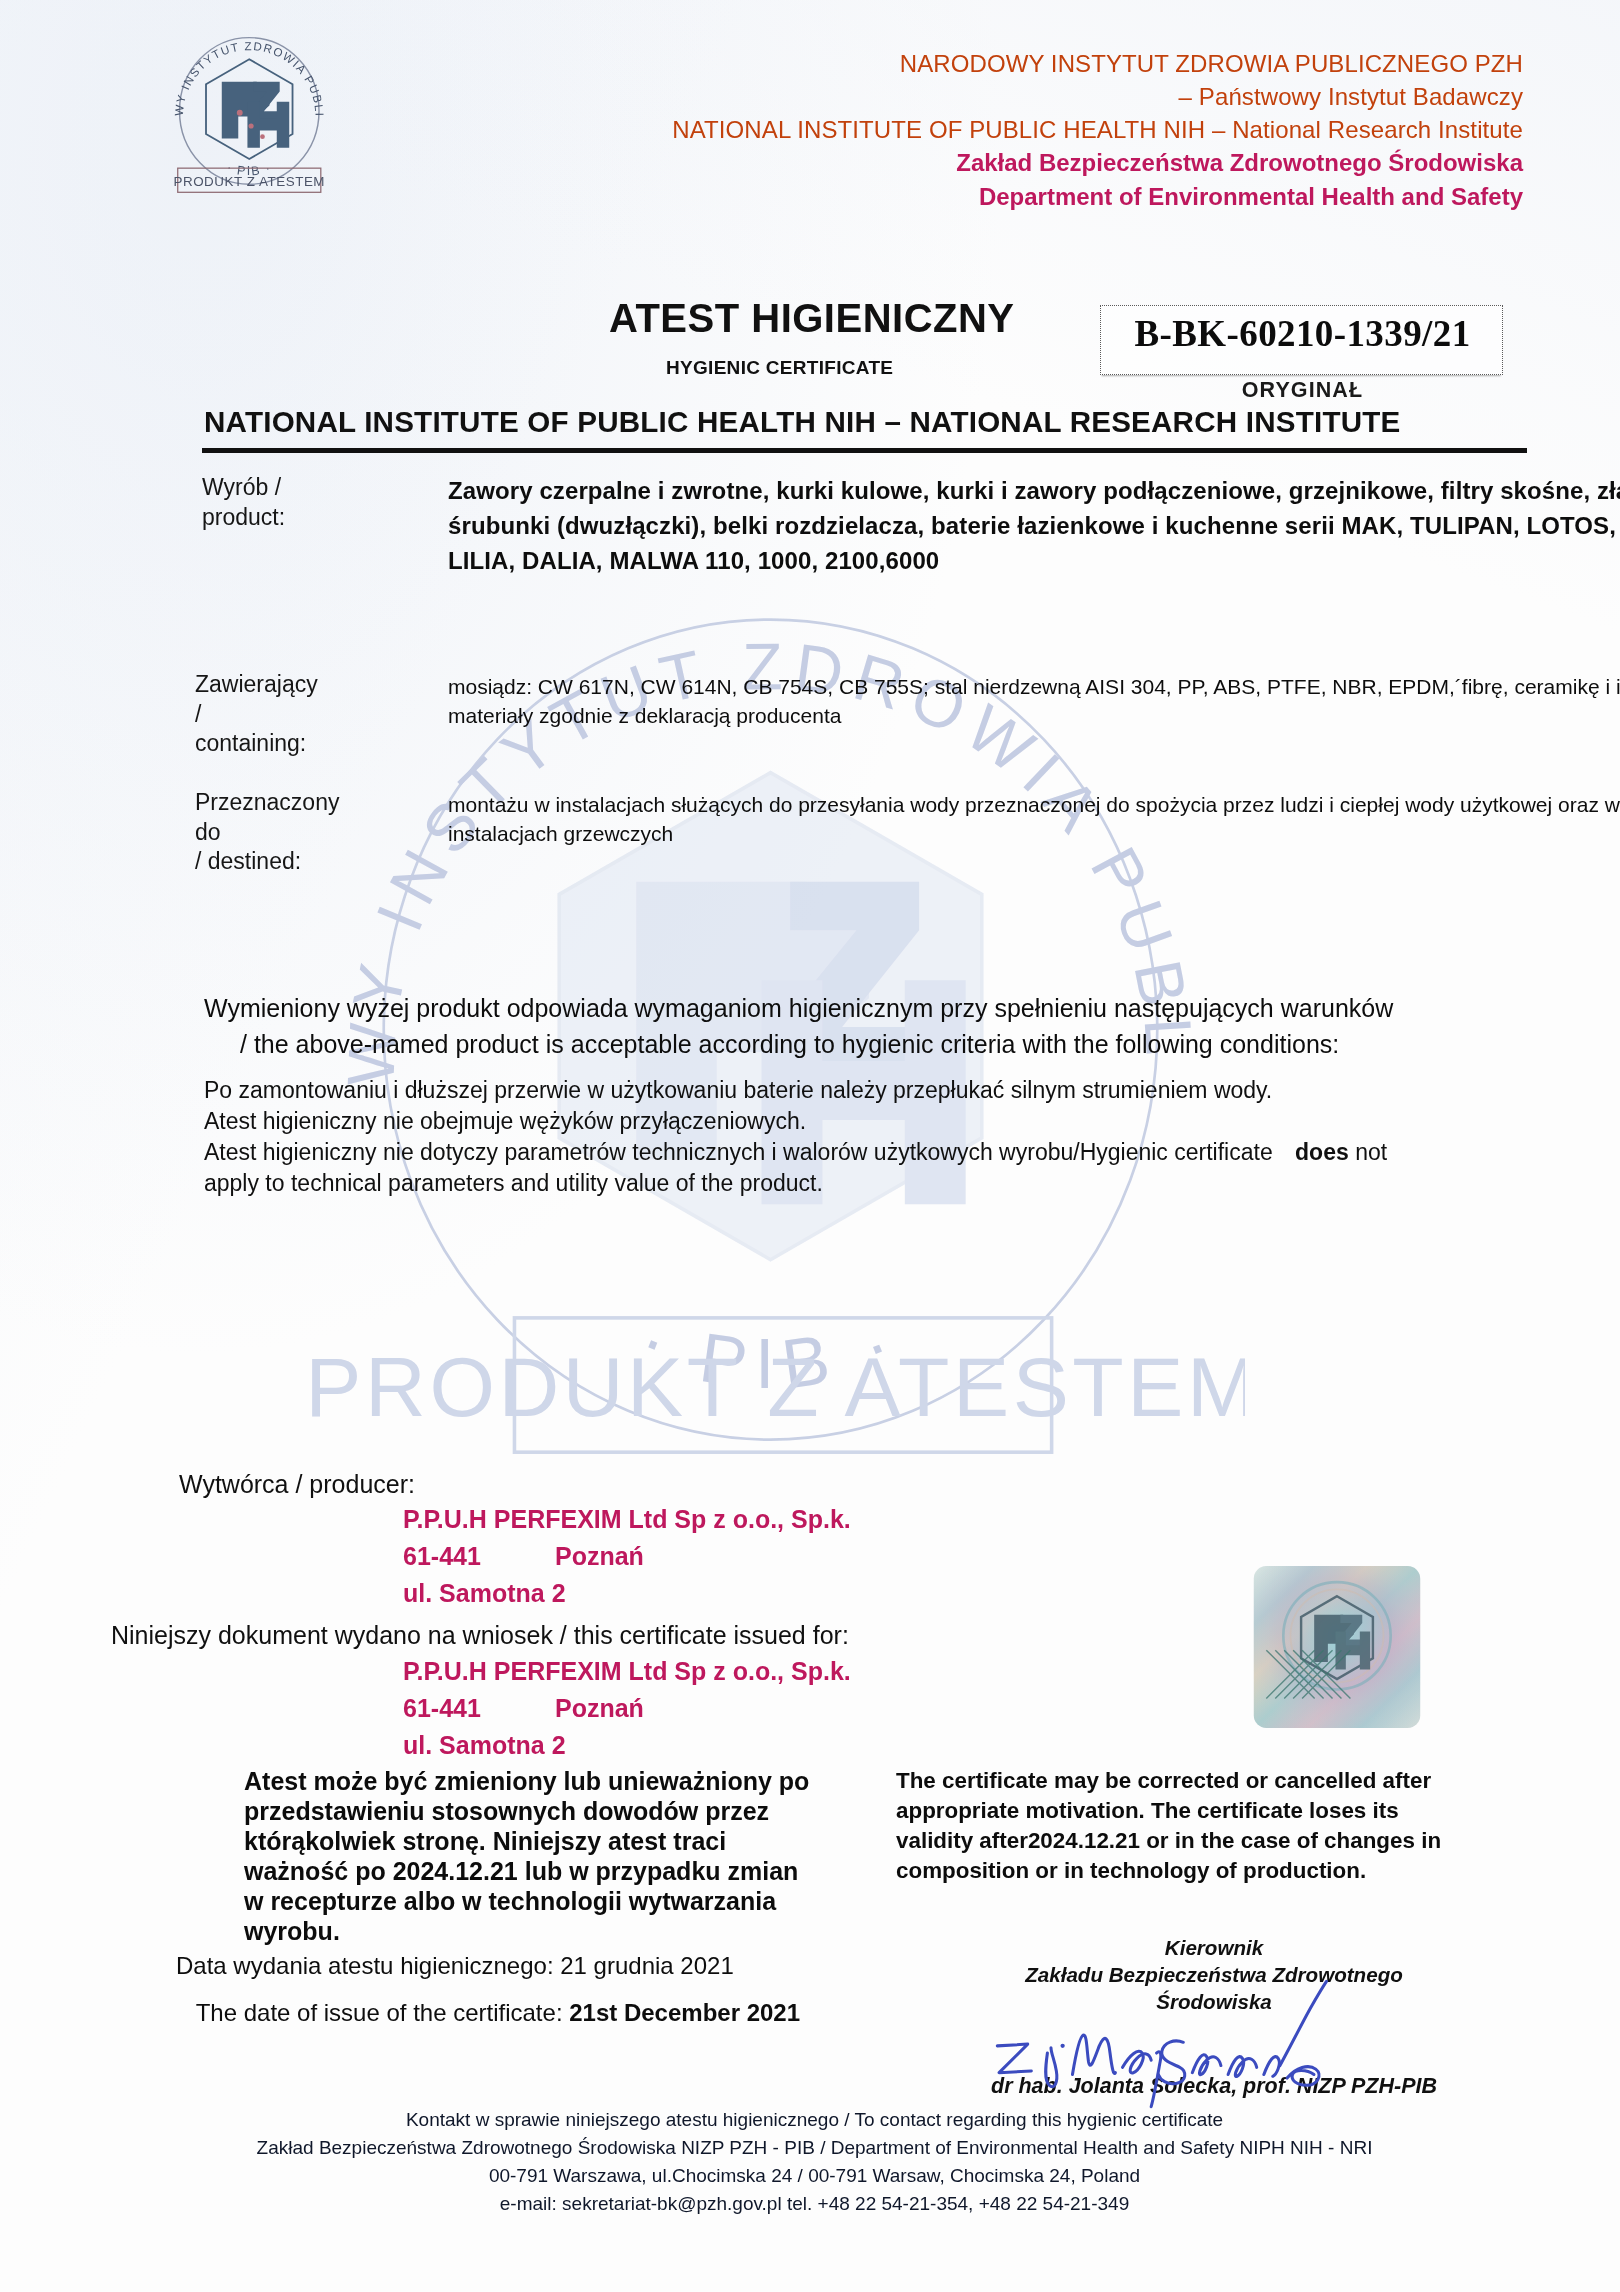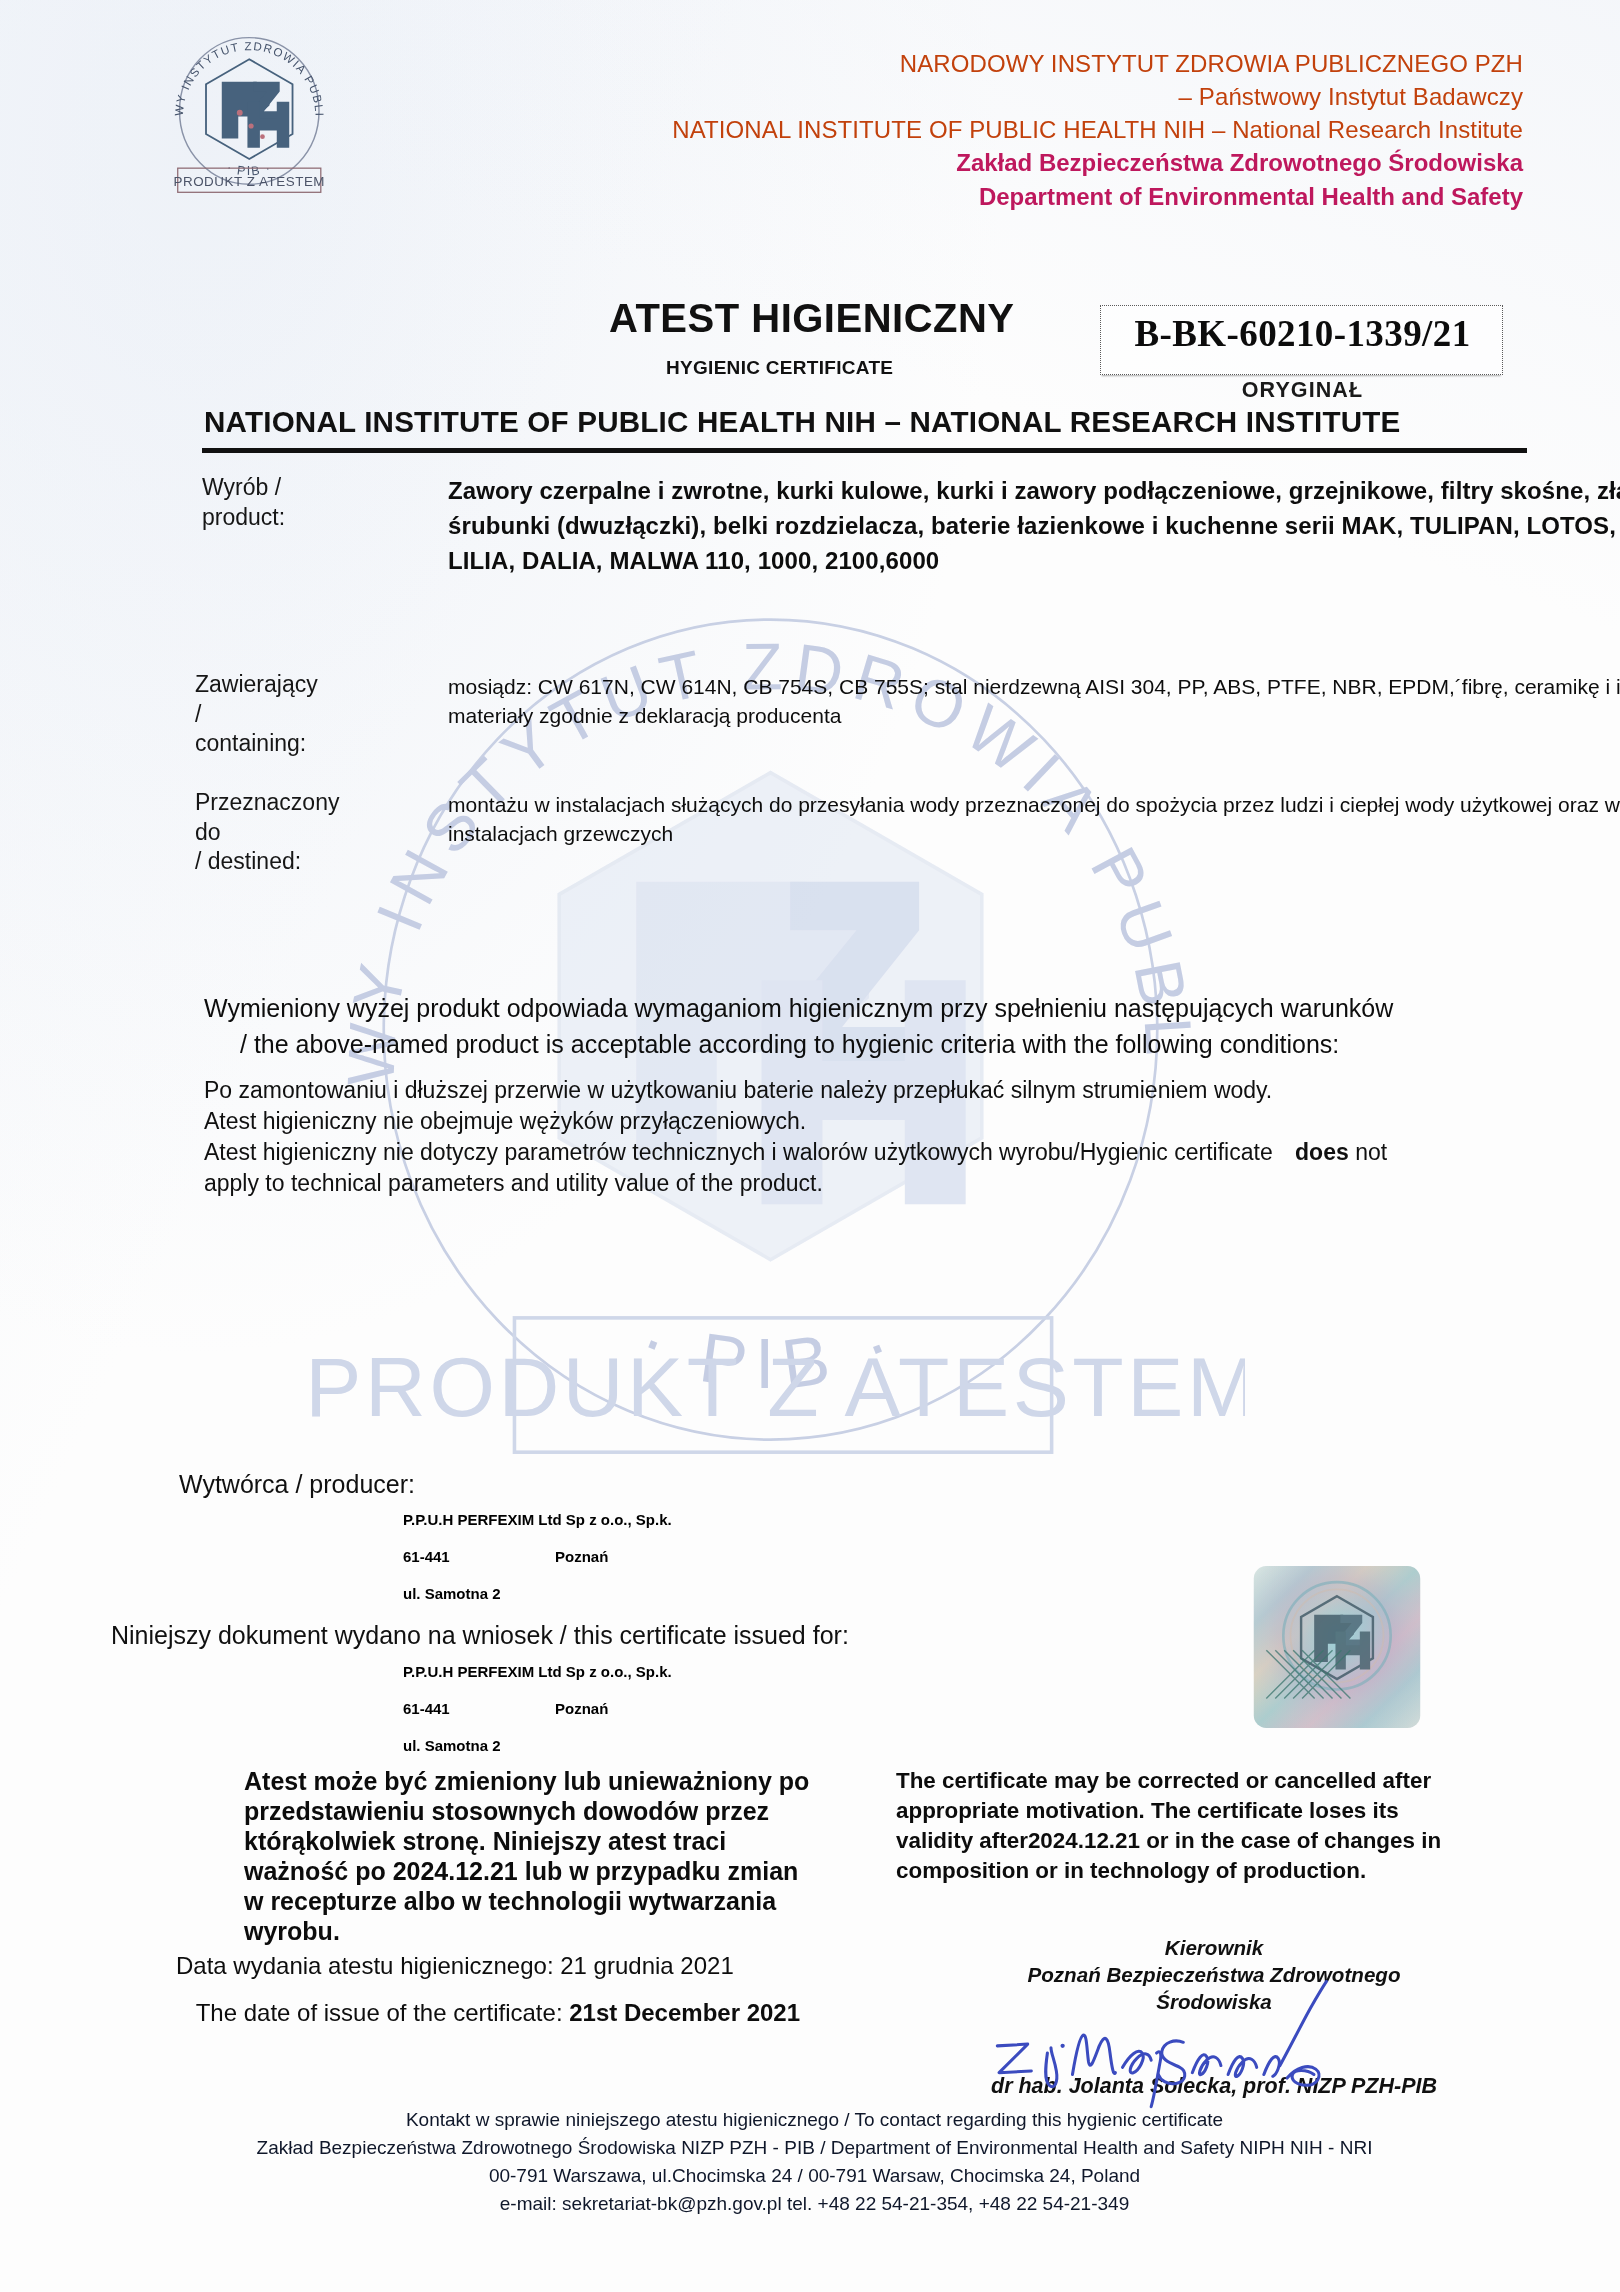--- a/index.html
+++ b/index.html
@@ -230,24 +230,24 @@
     width: 1164px;
     z-index: 3;
   }
   .sec-label {
     font-size: 25px;
     line-height: 34px;
     color: #101010;
   }
   .addr {
     margin-left: 224px;
-    font-size: 15px;
+    font-size: 25px;
     line-height: 37px;
     font-weight: bold;
-    color: #000000;
+    color: #be185d;
   }
   .addr .line-city {
     display: block;
   }
   .addr .zip { display: inline-block; width: 152px; }
   .issued-label {
     margin-top: 5.4px;
     font-size: 25px;
     line-height: 36px;
     color: #101010;
@@ -528,21 +528,21 @@
       <span class="val">21 grudnia 2021</span>
     </div>
     <div class="date-row second">
       <span>The date of issue of the certificate:</span>
       <span class="val">21st December  2021</span>
     </div>
   </div>
 
   <div class="sign-block">
     <div class="sign-title">Kierownik</div>
-    <div class="sign-title">Poznań Bezpieczeństwa Zdrowotnego</div>
+    <div class="sign-title">Zakładu Bezpieczeństwa Zdrowotnego</div>
     <div class="sign-title">Środowiska</div>
     <div class="sign-name">dr hab. Jolanta Solecka, prof. NIZP PZH-PIB</div>
   </div>
 
   <svg class="signature-svg" viewBox="0 0 460 180">
     <g fill="none" stroke="#3b4bbf" stroke-width="3.4" stroke-linecap="round" stroke-linejoin="round">
       <path d="M28,96 L62,94 L30,126 L66,124"></path>
       <path d="M84,104 C82,118 80,134 86,140 C92,146 96,136 94,124 C92,112 88,104 88,98"></path>
       <circle cx="101" cy="96" r="2.4" fill="#3b4bbf" stroke="none"></circle>
       <path d="M112,128 C116,104 120,86 124,84 C128,82 128,100 130,114 C132,124 136,112 142,96 C148,82 152,86 154,104 C156,120 158,130 160,126"></path>

